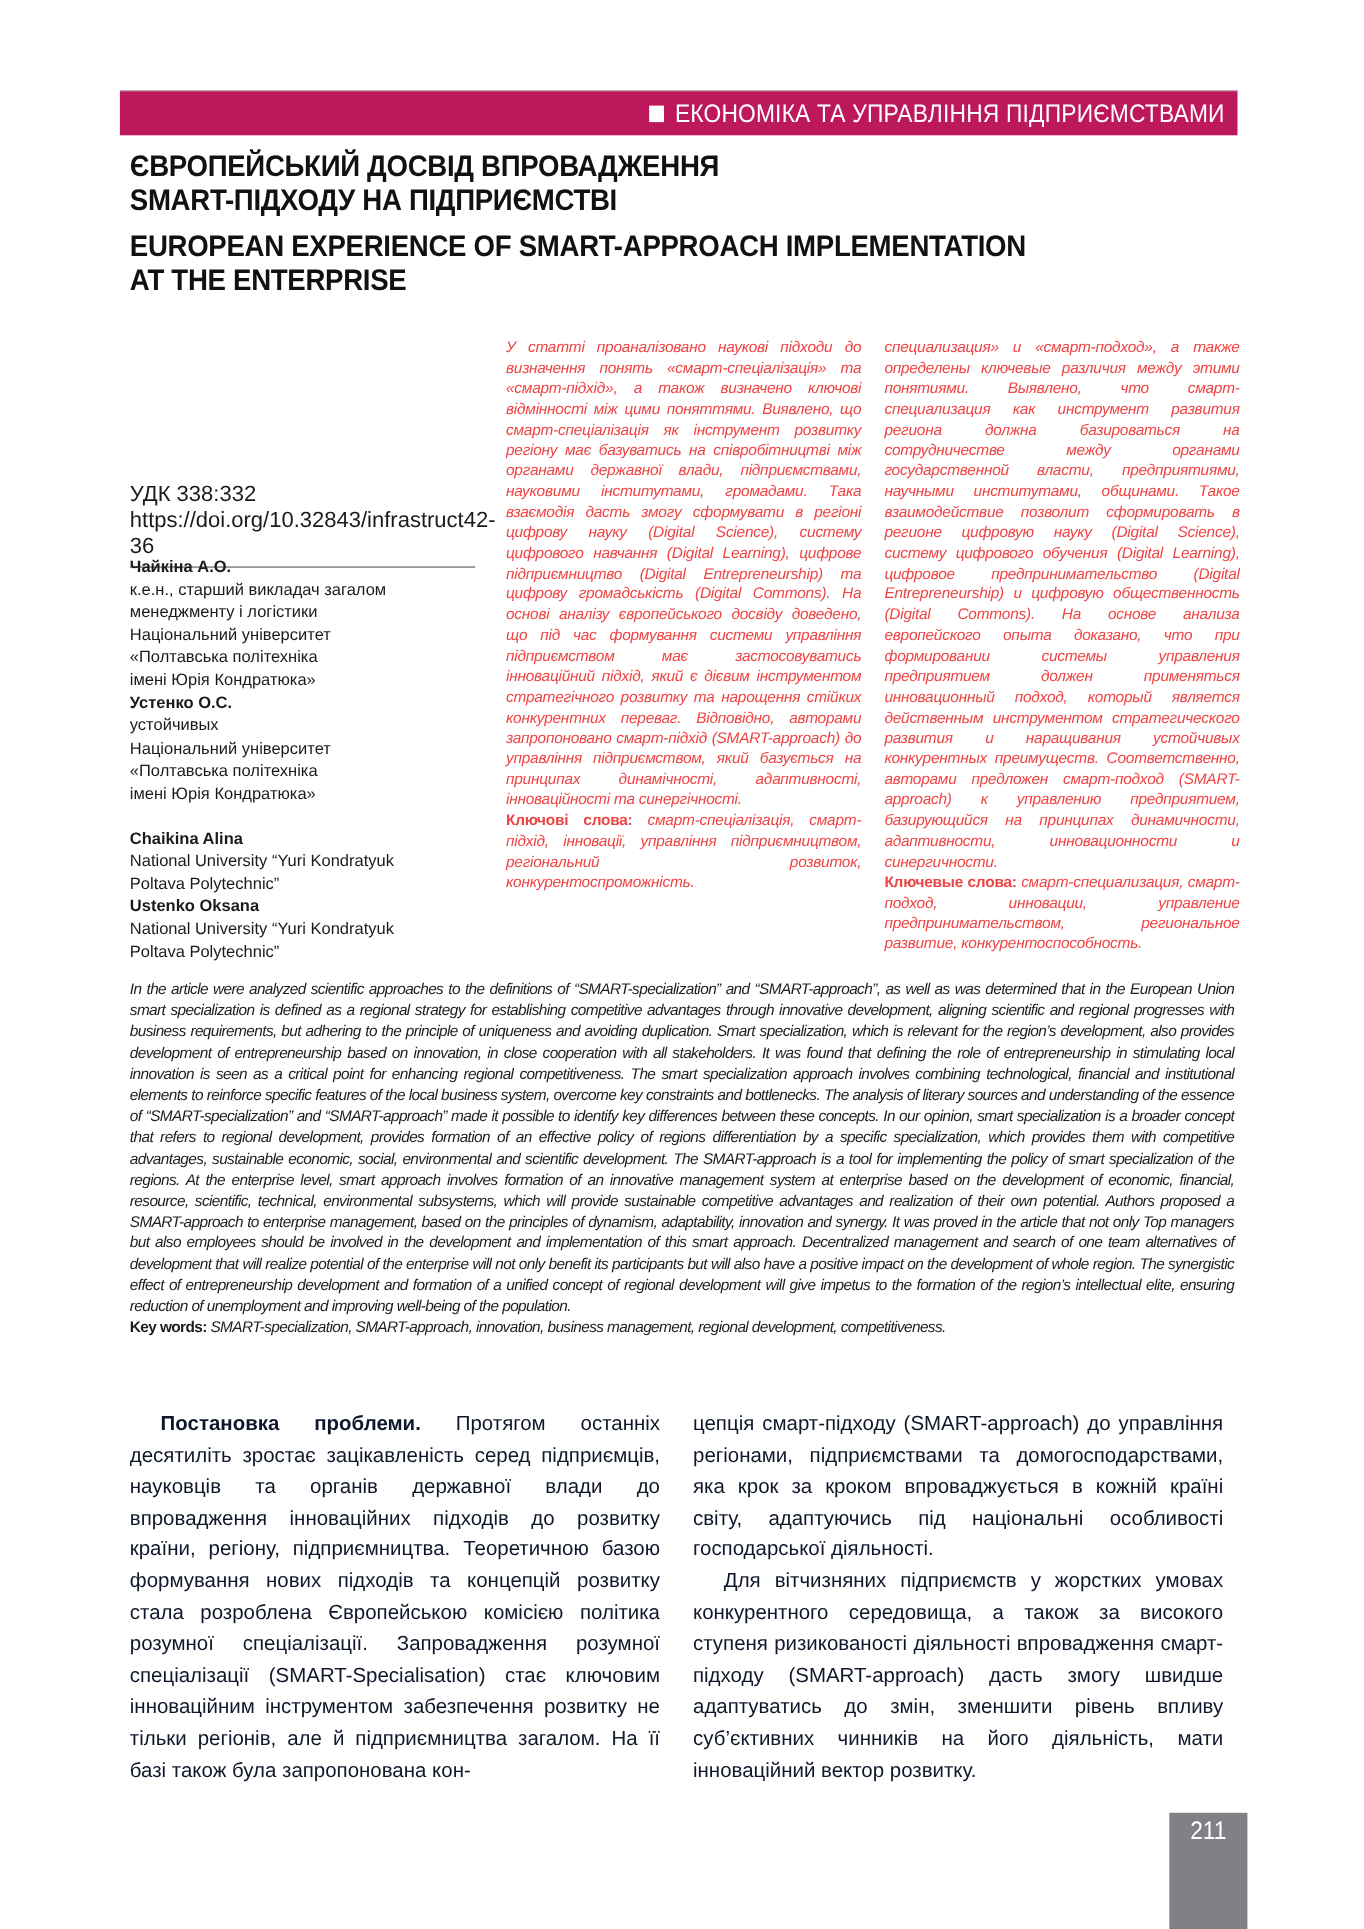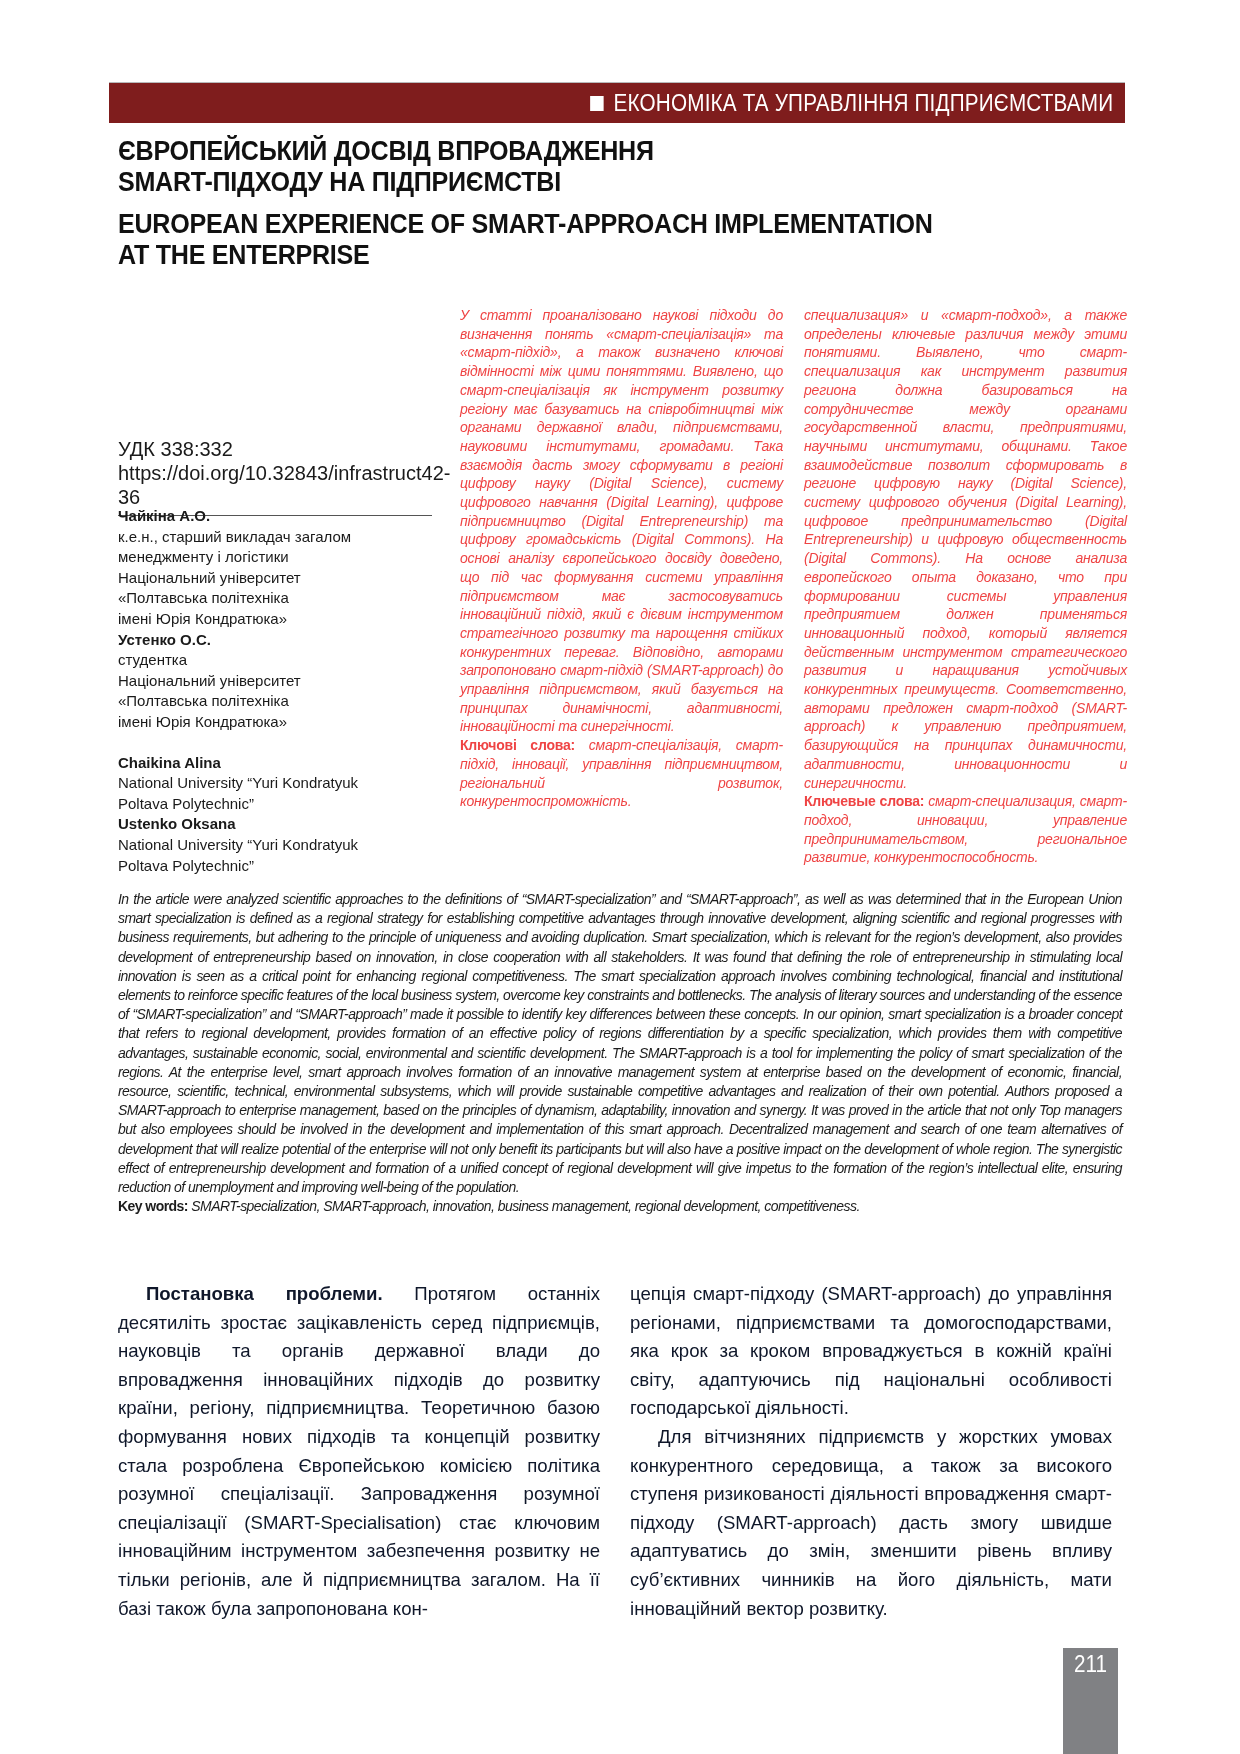--- a/index.html
+++ b/index.html
@@ -1,17 +1,17 @@
 <!DOCTYPE html>
 <html><head>
 <meta charset="utf-8">
 <style>
   html, body { margin: 0; padding: 0; background: #ffffff; }
   body { width: 1240px; height: 1754px; position: relative; overflow: hidden; color: #1a1a1a; font-family: "Liberation Sans", sans-serif; }
-  .header-bar { position: absolute; left: 109px; top: 82px; width: 1016px; height: 40px; background: #7f1d1d; border-top: 1px solid #b8b9ba; }
+  .header-bar { position: absolute; left: 109px; top: 82px; width: 1016px; height: 40px; background: #be185d; border-top: 1px solid #b8b9ba; }
   .header-bar .section { position: absolute; right: 12px; top: 7px; color: #ffffff; font-size: 23px; letter-spacing: 0.2px; display: flex; align-items: center; font-family: "Liberation Sans Narrow", "Liberation Sans", sans-serif; transform: scaleX(0.9); transform-origin: right center; }
   .header-bar .square { display: inline-block; width: 15px; height: 15px; background: #ffffff; margin-right: 11px; }
   .title { position: absolute; left: 118px; font-weight: bold; font-size: 27px; line-height: 31px; letter-spacing: -0.3px; color: #111; transform: scaleX(0.93); transform-origin: left top; }
   .title.ua { top: 136px; }
   .title.en { top: 209px; }
   .meta { position: absolute; left: 118px; top: 437px; width: 314px; font-size: 20px; line-height: 24px; }
   .meta .rule { height: 0; border-top: 1.5px solid #555; margin: 6px 0 8px 0; width: 314px; }
   .authors { position: absolute; left: 118px; top: 506px; width: 320px; font-size: 15px; line-height: 20.6px; }
   .authors b { font-weight: bold; }
   .authors .gap { height: 20px; }
@@ -23,21 +23,21 @@
   .abs-col .spacer { height: 12px; }
   .en-abstract { position: absolute; left: 118px; top: 890px; width: 1004px; font-size: 14px; line-height: 19.2px; font-style: italic; text-align: justify; letter-spacing: -0.55px; color: #1d1d1d; }
   .en-abstract p { margin: 0; }
   .en-abstract .kw-label { font-style: normal; font-weight: bold; }
   .body-col { position: absolute; top: 1280px; width: 482px; font-size: 18.6px; line-height: 28.6px; text-align: justify; color: #0f172a; }
   .body-col.left { left: 118px; }
   .body-col.right { left: 630px; }
   .body-col p { margin: 0; text-indent: 28px; }
   .body-col p.cont { text-indent: 0; }
   .body-col b { font-weight: bold; }
-  .page-box { position: absolute; left: 1063px; top: 1648px; width: 55px; height: 106px; background: #808184; }
+  .page-box { position: absolute; left: 1063px; top: 1648px; width: 71px; height: 106px; background: #808184; }
   .page-box span { display: block; color: #ffffff; font-size: 23px; text-align: center; padding-top: 3px; font-family: "Liberation Sans", sans-serif; transform: scaleX(0.9); }
 </style>
 </head>
 <body>
 
 <div class="header-bar">
   <div class="section">
     <span class="square"></span>
     <span>ЕКОНОМІКА ТА УПРАВЛІННЯ ПІДПРИЄМСТВАМИ</span>
   </div>
@@ -62,21 +62,21 @@
   <div>
     <b>Чайкіна А.О.</b>
     <div>к.е.н., старший викладач загалом</div>
     <div>менеджменту і логістики</div>
     <div>Національний університет</div>
     <div>«Полтавська політехніка</div>
     <div>імені Юрія Кондратюка»</div>
   </div>
   <div>
     <b>Устенко О.С.</b>
-    <div>студентка</div>
+    <div>устойчивых</div>
     <div>Національний університет</div>
     <div>«Полтавська політехніка</div>
     <div>імені Юрія Кондратюка»</div>
   </div>
   <div class="gap"></div>
   <div>
     <b>Chaikina Alina</b>
     <div>National University “Yuri Kondratyuk</div>
     <div>Poltava Polytechnic”</div>
   </div>

